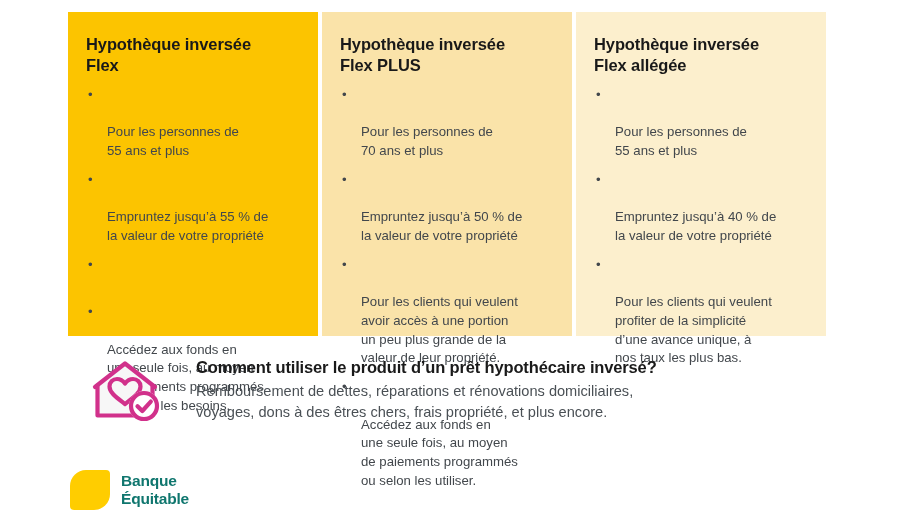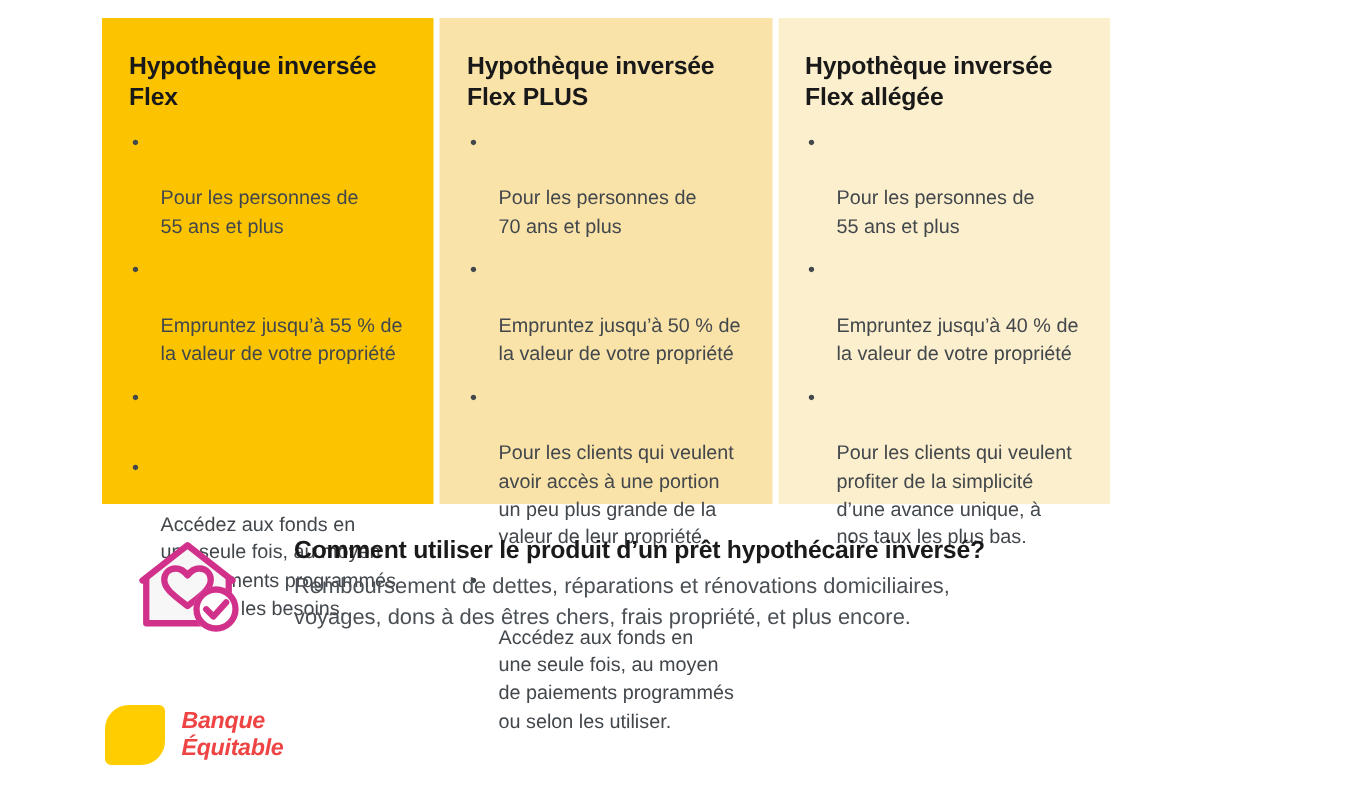--- a/index.html
+++ b/index.html
@@ -13,21 +13,21 @@
     font-family: "Liberation Sans", sans-serif;
     overflow: hidden;
     position: relative;
   }
 
   
   .cards {
     position: absolute;
     left: 68px;
     top: 12px;
-    width: 672px;
+    width: 758px;
     height: 324px;
     display: flex;
     gap: 4px;
   }
   .card {
     flex: 1 1 0;
     padding: 22px 20px 16px 18px;
     box-sizing: border-box;
     display: flex;
     flex-direction: column;
@@ -115,25 +115,24 @@
   .logo-mark {
     width: 40px;
     height: 40px;
     background: #ffcd00;
     border-radius: 16px 4px 16px 4px;
     flex: 0 0 40px;
   }
   .logo-text {
     font-size: 15.5px;
     font-weight: bold;
-    color: #ef4444;
+    color: #0f766e;
     line-height: 1.17;
     letter-spacing: -0.2px;
     white-space: pre-line;
-    font-style: italic;
   }
 </style>
 </head>
 <body>
 
 <div class="cards">
 
   <div class="card card-1">
     <h2 class="card-title">Hypothèque inversée
 Flex</h2>

